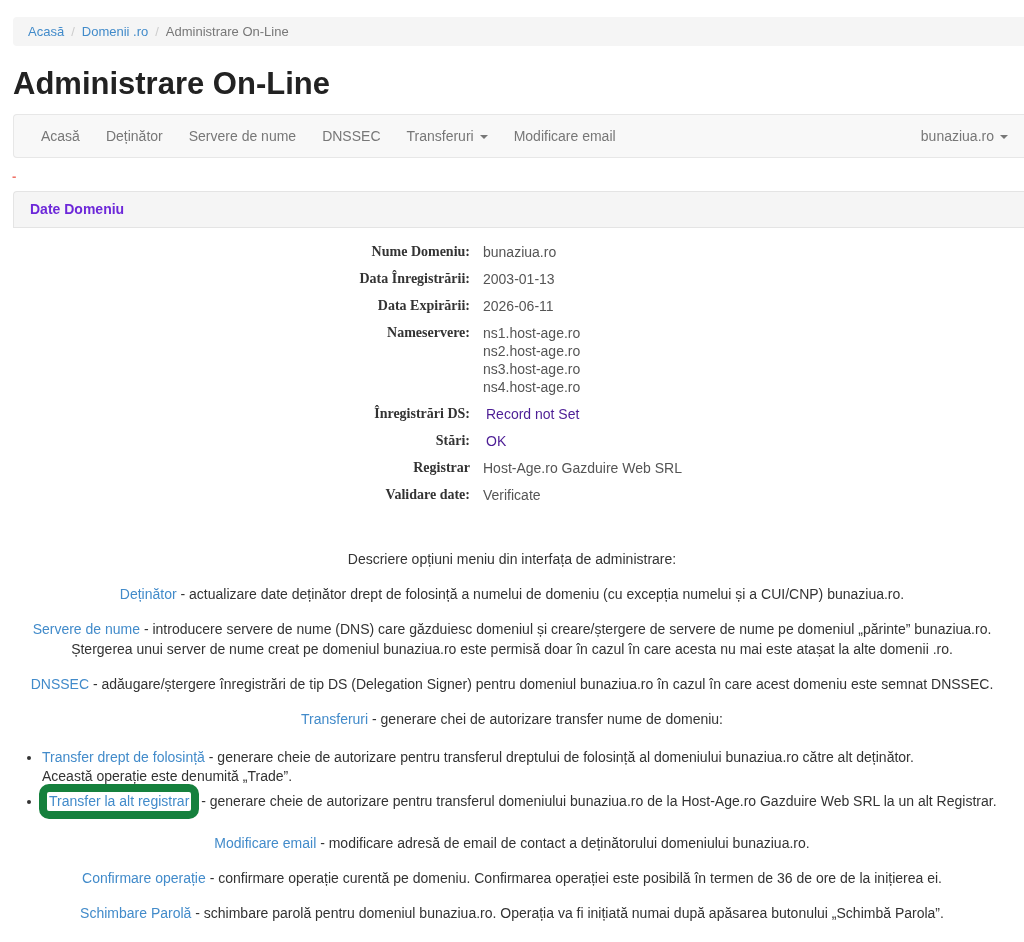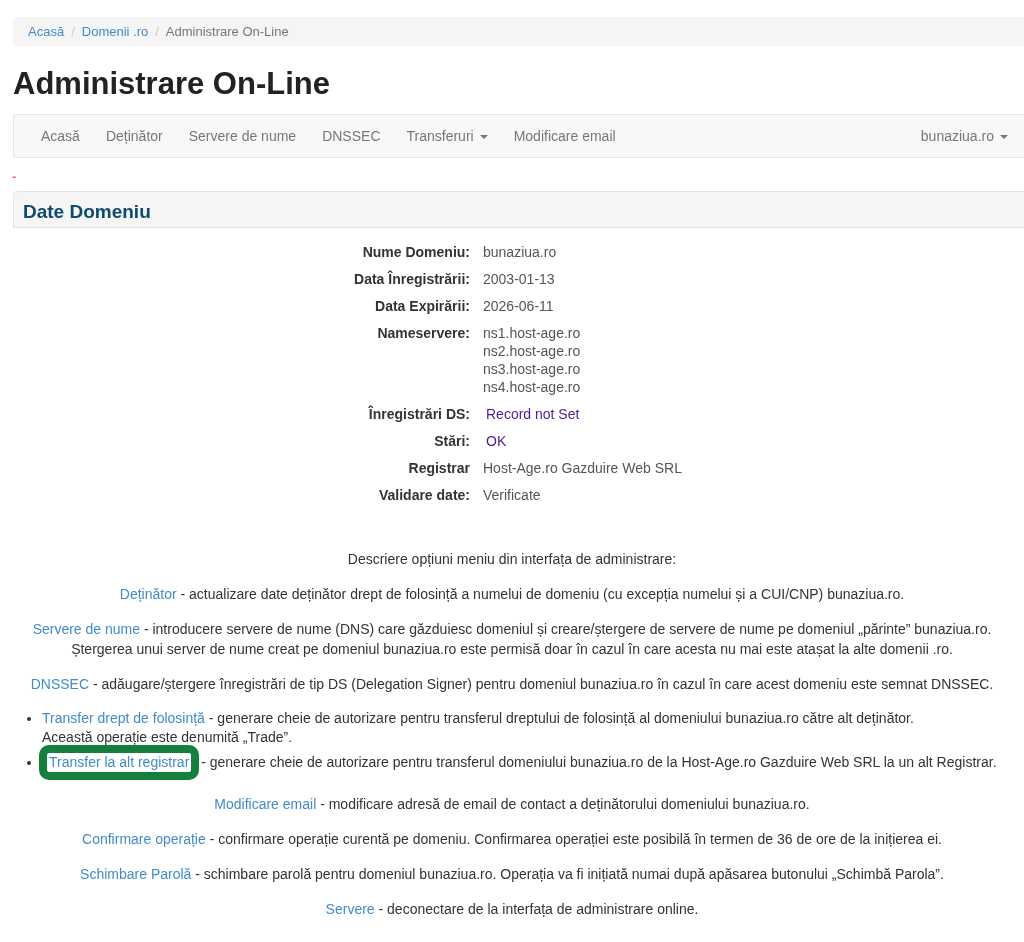--- a/index.html
+++ b/index.html
@@ -52,37 +52,38 @@
   
   .stray-dash {
     margin: 12px 0 0 12px; height: 13px; line-height: 13px;
     color: #ef7368; font-size: 13px; font-weight: bold;
   }
 
   
   .panel { margin: 8px 0 0 13px; width: calc(100% - 13px); }
   .panel-header {
     background: #f5f5f5; border: 1px solid #e4e4e4; border-right: none;
-    border-radius: 4px 0 0 0; padding: 9px 9px;
-    font-weight: bold; font-size: 19px; color: #0c4a6e; height: 37px;
+    border-radius: 4px 0 0 0; padding: 9px 16px;
+    font-weight: bold; font-size: 14px; color: #6d28d9; height: 37px;
   }
   .panel-body { padding: 15px 0 10px 0; }
   .drow { display: flex; margin-bottom: 9px; line-height: 18px; }
   .dlabel {
     width: 457px; text-align: right; font-weight: bold; color: #333;
     flex: 0 0 457px;
+    font-family: Liberation Serif, serif;
   }
   .dvalue { margin-left: 13px; color: #555; white-space: pre-line; }
   .dvalue.bold { font-weight: normal; color: #4c1d95; margin-left: 16px; }
 
   
   .descr { margin: 26px 0 0 14px; width: 996px; line-height: 20px; }
   .descr p { margin: 0 0 15px 0; text-align: center; }
   .descr p.tight { margin-bottom: 0; }
-  .descr ul { margin: 0 0 16px 0; padding-left: 28px; }
+  .descr ul { margin: 19px 0 16px 0; padding-left: 28px; }
   .descr li { line-height: 19px; }
   .hl-box {
     display: inline-block; border: 8px solid #15803d;
     padding: 0 2px; margin: -2px -2px -2px -3px; border-radius: 10px;
   }
 </style>
 </head>
 <body>
 
 <nav class="breadcrumb">
@@ -156,20 +157,21 @@
 
 <section class="descr">
   <p>Descriere opțiuni meniu din interfața de administrare:</p>
 
   <p><a>Deținător</a><span> - actualizare date deținător drept de folosință a numelui de domeniu (cu excepția numelui și a CUI/CNP) bunaziua.ro.</span></p>
 
   <p><a>Servere de nume</a><span> - introducere servere de nume (DNS) care găzduiesc domeniul și creare/ștergere de servere de nume pe domeniul „părinte” bunaziua.ro. Ștergerea unui server de nume creat pe domeniul bunaziua.ro este permisă doar în cazul în care acesta nu mai este atașat la alte domenii .ro.</span></p>
 
   <p><a>DNSSEC</a><span> - adăugare/ștergere înregistrări de tip DS (Delegation Signer) pentru domeniul bunaziua.ro în cazul în care acest domeniu este semnat DNSSEC.</span></p>
 
+  <p class="tight"><a>Transferuri</a><span> - generare chei de autorizare transfer nume de domeniu:</span></p>
 
   <ul>
     <li>
       <a>Transfer drept de folosință</a><span> - generare cheie de autorizare pentru transferul dreptului de folosință al domeniului bunaziua.ro către alt deținător.</span><br>
       <span>Această operație este denumită „Trade”.</span>
     </li>
     <li>
       <span class="hl-box"><a>Transfer la alt registrar</a></span><span> - generare cheie de autorizare pentru transferul domeniului bunaziua.ro de la Host-Age.ro Gazduire Web SRL la un alt Registrar.</span>
     </li>
   </ul>

